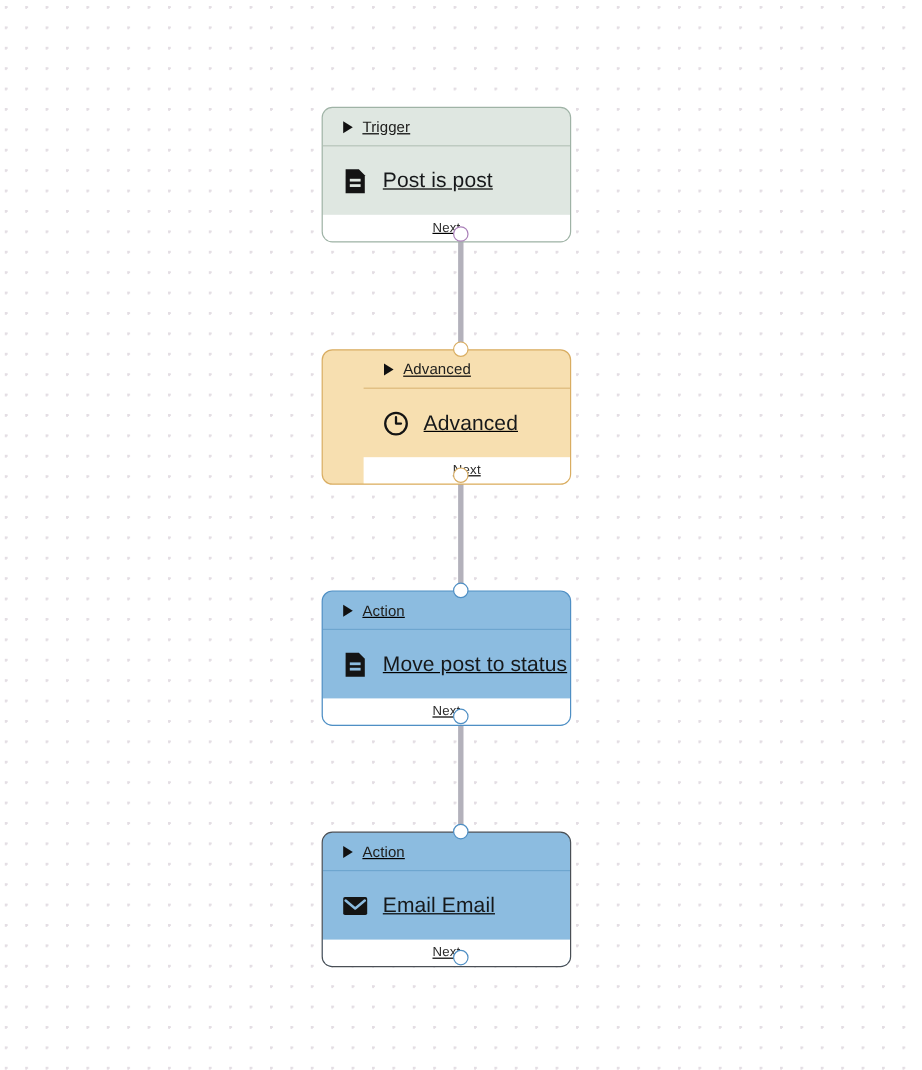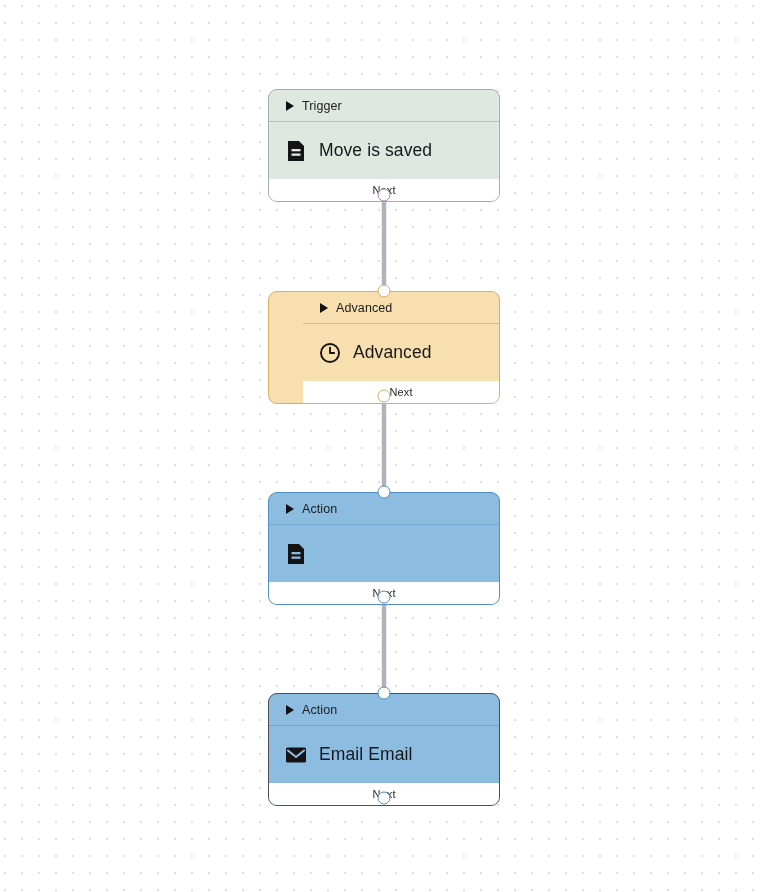--- a/index.html
+++ b/index.html
@@ -32,27 +32,28 @@
     left: 0;
     top: 0;
     width: 768px;
     height: 892px;
     pointer-events: none;
   }
 
   
   .node {
     position: absolute;
-    width: 232px;
+    width: 208px;
     border-radius: 9px;
     box-sizing: border-box;
     border-width: 1.5px;
     border-style: solid;
     overflow: hidden;
     background: #ffffff;
+    text-decoration: underline;
   }
 
   .node-header {
     height: 31px;
     display: flex;
     align-items: center;
     padding-left: 17px;
     font-size: 12.5px;
     color: #20201e;
     letter-spacing: 0.1px;
@@ -141,21 +142,21 @@
     </div>
     <div class="node-divider" style="background:#b6c4ba;"></div>
     <div class="node-body">
       <span class="node-icon">
         <svg width="20" height="22" viewBox="0 0 20 22">
           <path d="M2 1 h11 l5 5 v15 h-16 z" fill="#141414"></path>
           <rect x="5.5" y="9" width="9" height="2.3" fill="#dfe7e1"></rect>
           <rect x="5.5" y="13.5" width="9" height="2.3" fill="#dfe7e1"></rect>
         </svg>
       </span>
-      <span class="node-title">Move is saved</span>
+      <span class="node-title">Post is post</span>
     </div>
     <div class="node-footer">Next</div>
   </div>
   <div class="port" style="left:384px; top:195px; border-color:#a97fb8;"></div>
 
   <div class="node" style="left:268px; top:291px; background:#f7dfb0; border-color:#d9ad62;padding-left:34px;">
     <div class="node-header">
       <span class="caret"></span>
       <span>Advanced</span>
     </div>
@@ -181,20 +182,21 @@
     </div>
     <div class="node-divider" style="background:#6ea6cf;"></div>
     <div class="node-body">
       <span class="node-icon">
         <svg width="20" height="22" viewBox="0 0 20 22">
           <path d="M2 1 h11 l5 5 v15 h-16 z" fill="#141414"></path>
           <rect x="5.5" y="9" width="9" height="2.3" fill="#8cbce0"></rect>
           <rect x="5.5" y="13.5" width="9" height="2.3" fill="#8cbce0"></rect>
         </svg>
       </span>
+      <span class="node-title">Move post to status</span>
     </div>
     <div class="node-footer">Next</div>
   </div>
   <div class="port" style="left:384px; top:492px; border-color:#4f8fc4;"></div>
   <div class="port" style="left:384px; top:597px; border-color:#4f8fc4;"></div>
 
   <div class="node" style="left:268px; top:693px; background:#8cbce0; border-color:#4a4f55;">
     <div class="node-header">
       <span class="caret"></span>
       <span>Action</span>

